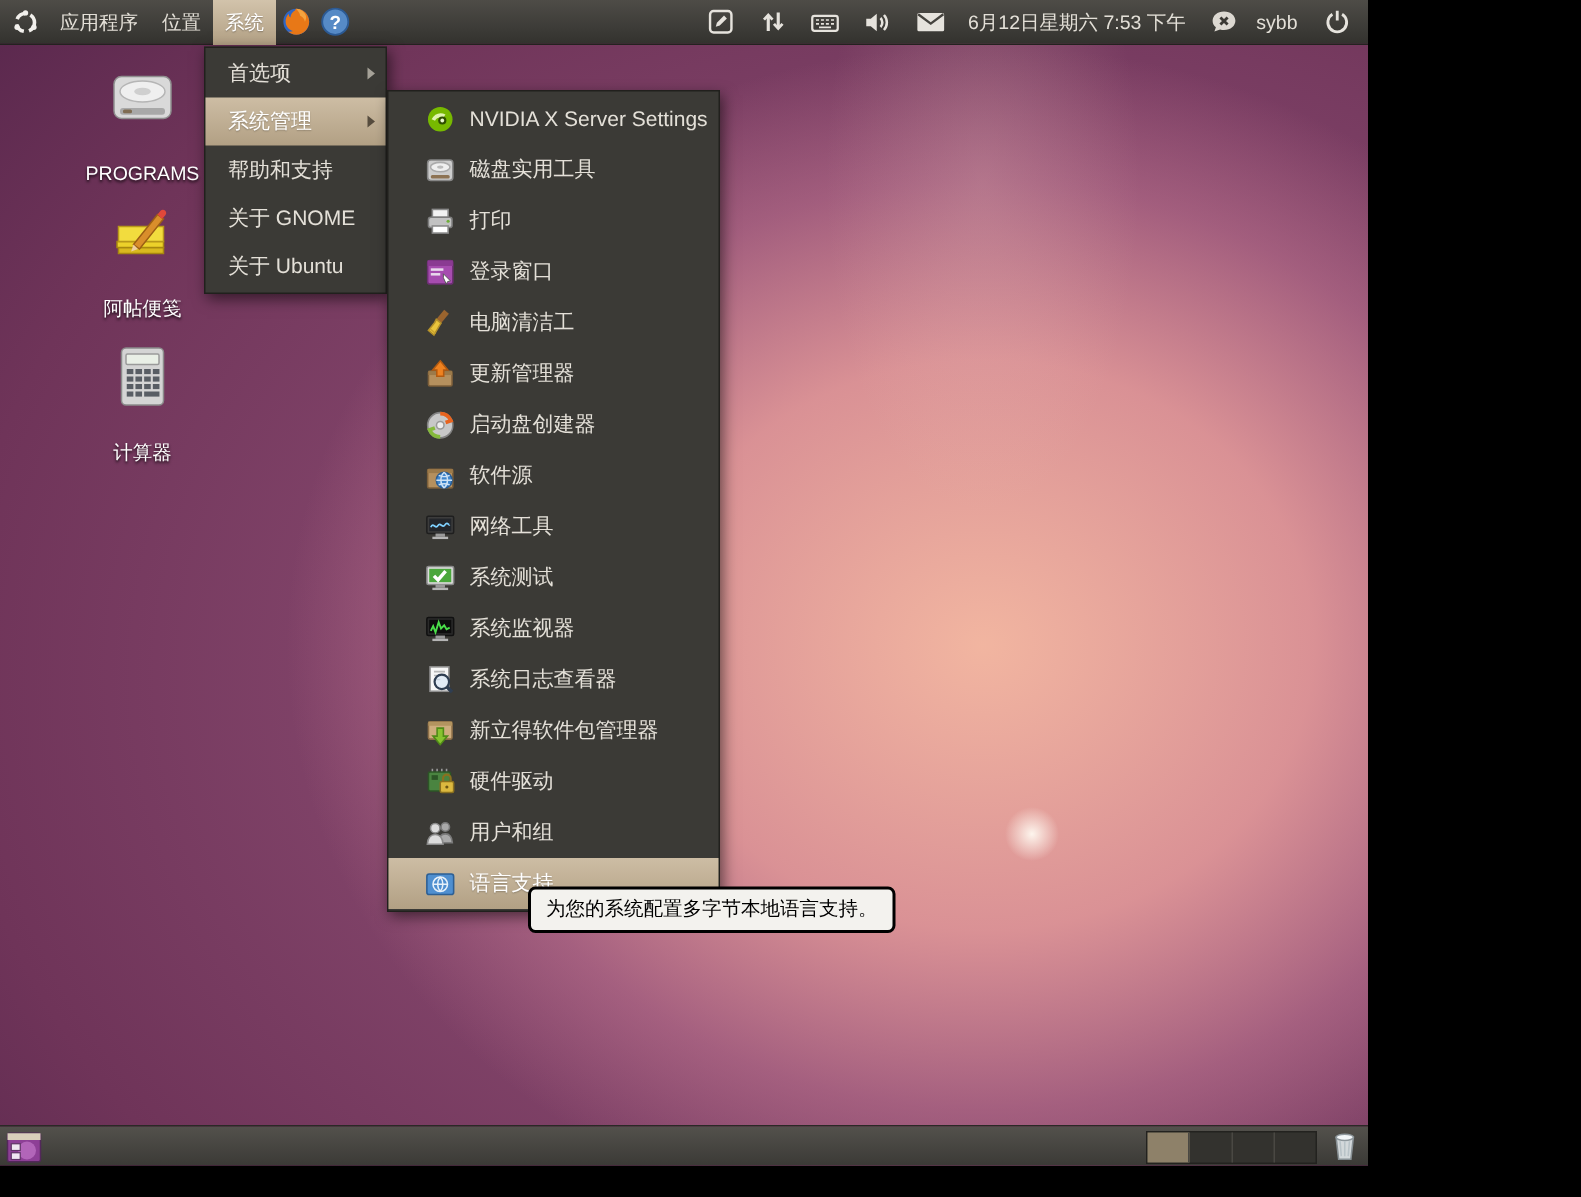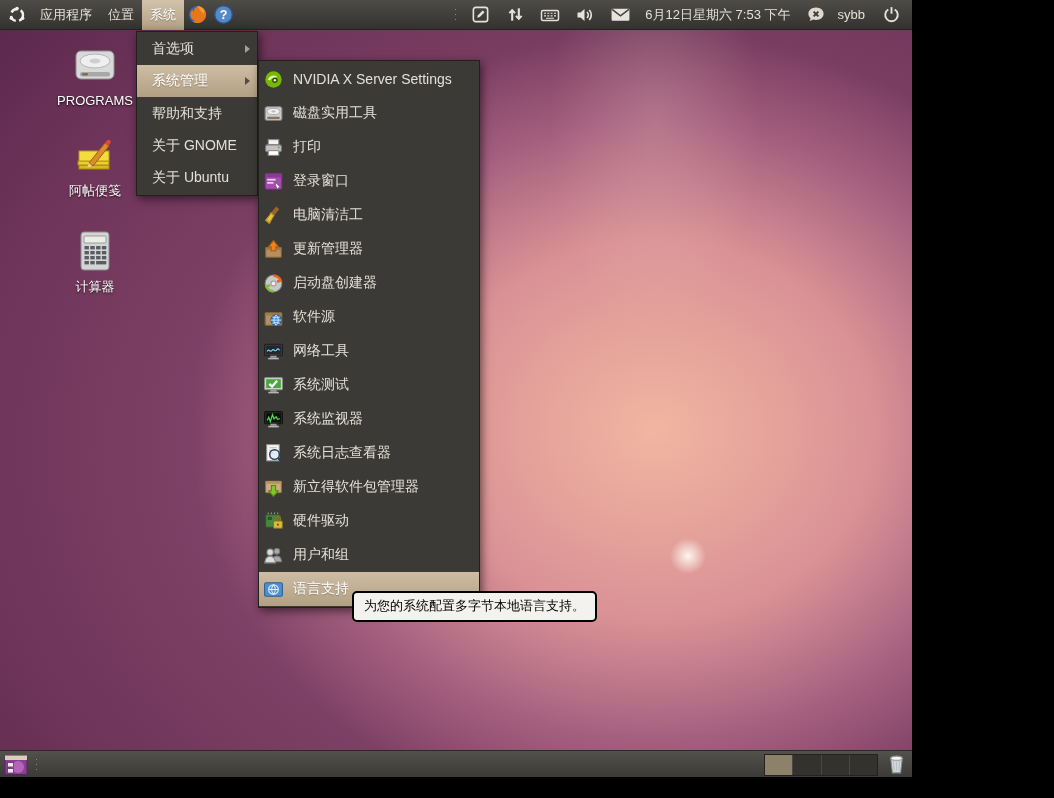--- a/index.html
+++ b/index.html
@@ -26,30 +26,30 @@
   }
   .menubar-item{height:30px;line-height:30px;padding:0 8px;white-space:nowrap;}
   .menubar-item.active{background:linear-gradient(#d2c3ab,#b2a084);color:#fff;text-shadow:0 1px 1px rgba(0,0,0,.3);}
   .panel-icon{width:22px;height:22px;margin:0 2px;display:flex;align-items:center;justify-content:center;flex:0 0 auto;}
   .logo{margin-left:6px;margin-right:4px;}
   .tray{margin-left:auto;display:flex;align-items:center;gap:9px;padding-right:8px;}
   .grip{width:5px;height:16px;background-image:radial-gradient(circle 1px,#8d8a82 35%,transparent 40%);background-size:5px 5px;}
   .clock{padding:0 3px;white-space:nowrap;}
   .username{padding-right:4px;white-space:nowrap;}
   
-  .dicon{position:absolute;width:94px;left:48px;display:flex;flex-direction:column;align-items:center;gap:0;
+  .dicon{position:absolute;width:94px;left:48px;display:flex;flex-direction:column;align-items:center;gap:15px;
     color:#fff;font-size:13px;text-shadow:0 1px 2px rgba(0,0,0,.85);z-index:2;text-align:center;}
   #di-programs{top:42px;} #di-notes{top:131px;} #di-calc{top:227px;}
   
   .menu{position:absolute;background:#3b3a36;border:1px solid #21201d;box-shadow:2px 3px 9px rgba(0,0,0,.55);
     z-index:20;box-sizing:border-box;display:flex;flex-direction:column;padding:1px 0;}
   #system-menu{left:136px;top:31px;width:122px;height:165px;}
   #admin-submenu{left:258px;top:60px;width:222px;height:548px;}
   .mrow{flex:1;display:flex;align-items:center;color:#e4e0d8;font-size:14px;padding:0 7px 0 15px;white-space:nowrap;}
-  #admin-submenu .mrow{padding-left:4px;gap:9px;}
+  #admin-submenu .mrow{padding-left:24px;gap:9px;}
   .mrow.sel{background:linear-gradient(#cdbda4,#b2a084);color:#fff;text-shadow:0 1px 1px rgba(0,0,0,.25);}
   .arrow{margin-left:auto;width:0;height:0;border-left:5px solid #a5a198;border-top:4px solid transparent;border-bottom:4px solid transparent;}
   .sel .arrow{border-left-color:#564c3e;}
   .ic{width:21px;height:21px;flex:0 0 21px;display:flex;align-items:center;justify-content:center;}
   
   .tooltip{position:absolute;left:352px;top:591px;background:#f3f2ee;border:2px solid #000;border-radius:5px;
     padding:4px 10px 5px;font-size:13px;color:#000000;z-index:30;white-space:nowrap;}
   
   .bottom-panel{position:absolute;left:0;top:750px;width:100%;height:27px;box-sizing:border-box;
     background:linear-gradient(#53514c,#3b3a36);border-top:1px solid #2a2926;z-index:10;}

